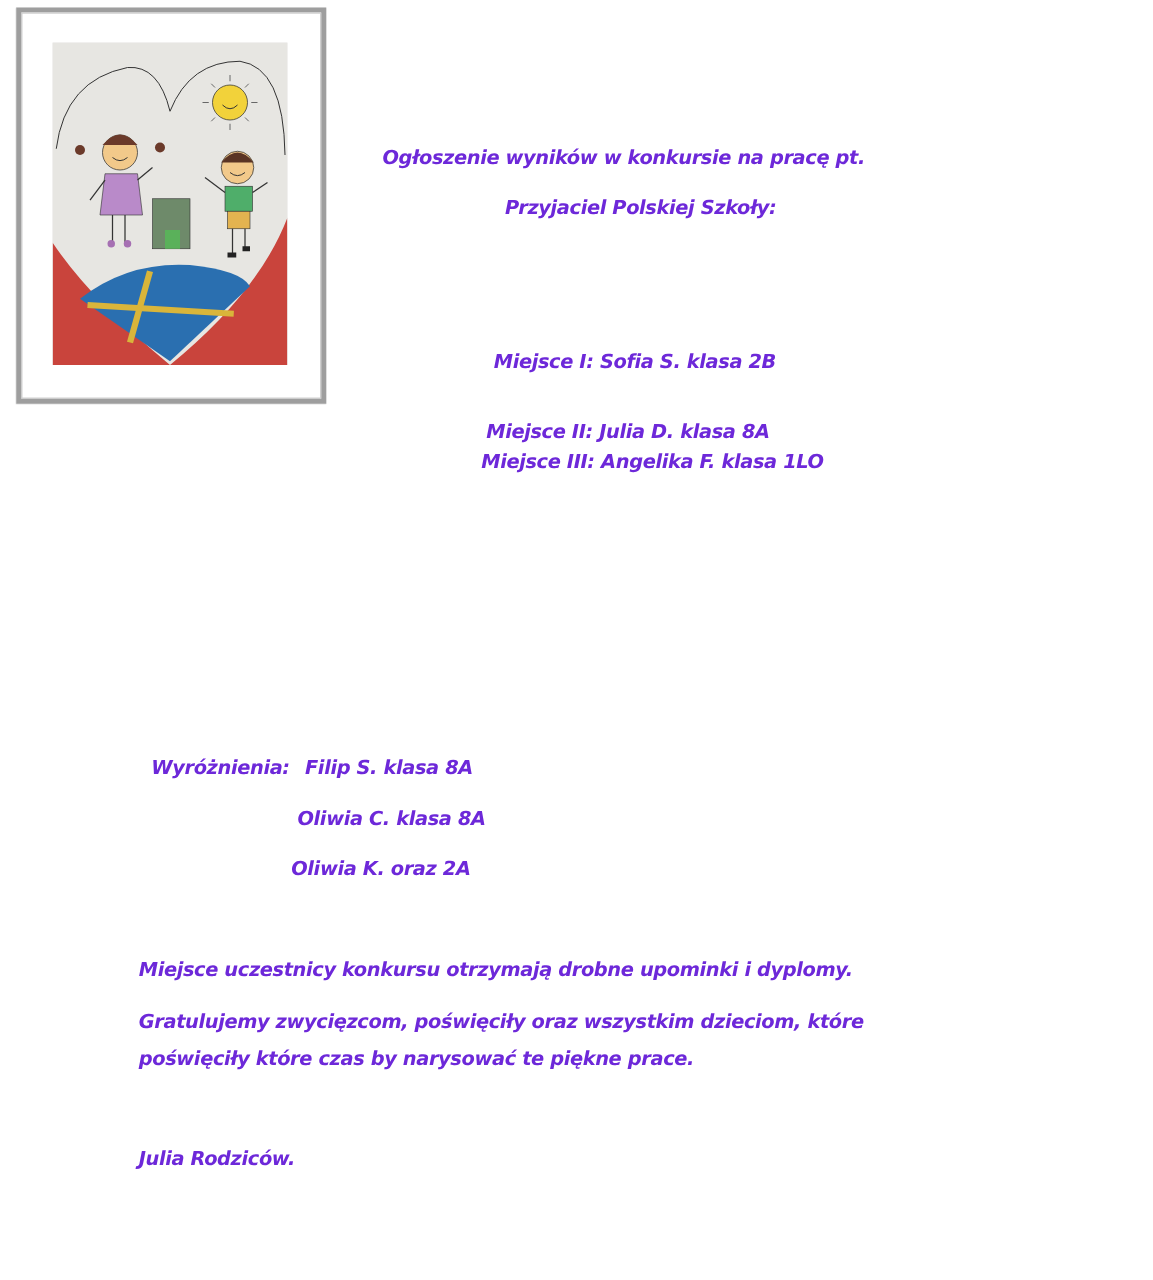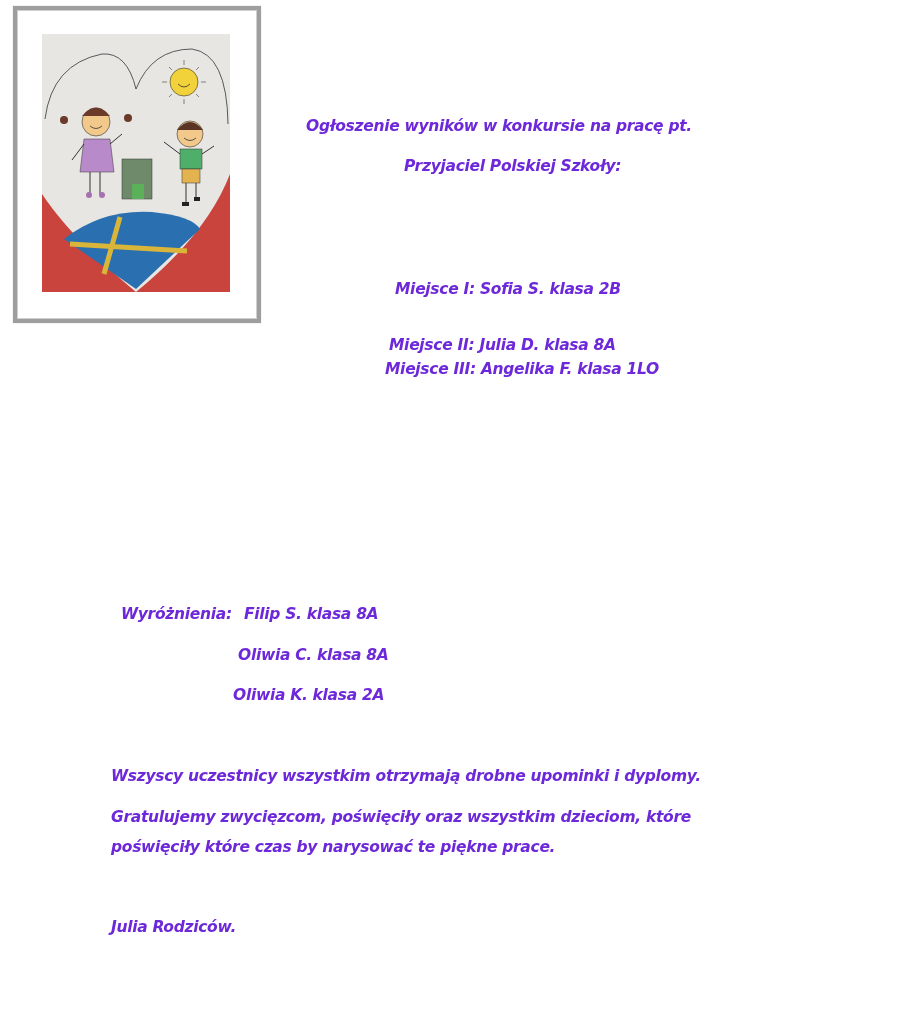--- a/index.html
+++ b/index.html
@@ -118,18 +118,18 @@
 <div class="red-text" style="left:306px; top:117px;">Ogłoszenie wyników w konkursie na pracę pt.</div>
 <div class="red-text" style="left:404px; top:157px;">Przyjaciel Polskiej Szkoły:</div>
 
 <div class="red-text" style="left:395px; top:280px;">Miejsce I:  Sofia S. klasa 2B</div>
 <div class="red-text" style="left:389px; top:336px;">Miejsce II: Julia D. klasa 8A</div>
 <div class="red-text" style="left:385px; top:360px;">Miejsce III: Angelika F. klasa 1LO</div>
 
 <div class="red-text" style="left:121px; top:605px;">Wyróżnienia:</div>
 <div class="red-text" style="left:244px; top:605px;">Filip S. klasa 8A</div>
 <div class="red-text" style="left:238px; top:646px;">Oliwia C. klasa 8A</div>
-<div class="red-text" style="left:233px; top:686px;">Oliwia K. klasa 2A</div>
+<div class="red-text" style="left:233px; top:686px;">Oliwia K. oraz 2A</div>
 
-<div class="red-text" style="left:111px; top:767px;">Wszyscy uczestnicy wszystkim otrzymają drobne upominki i dyplomy.</div>
+<div class="red-text" style="left:111px; top:767px;">Miejsce uczestnicy konkursu otrzymają drobne upominki i dyplomy.</div>
 <div class="red-text" style="left:111px; top:808px;">Gratulujemy zwycięzcom, poświęciły oraz wszystkim dzieciom, które</div>
 <div class="red-text" style="left:111px; top:838px;">poświęciły które czas by narysować te piękne prace.</div>
 <div class="red-text" style="left:111px; top:918px;">Julia Rodziców.</div>
 
 </body></html>

